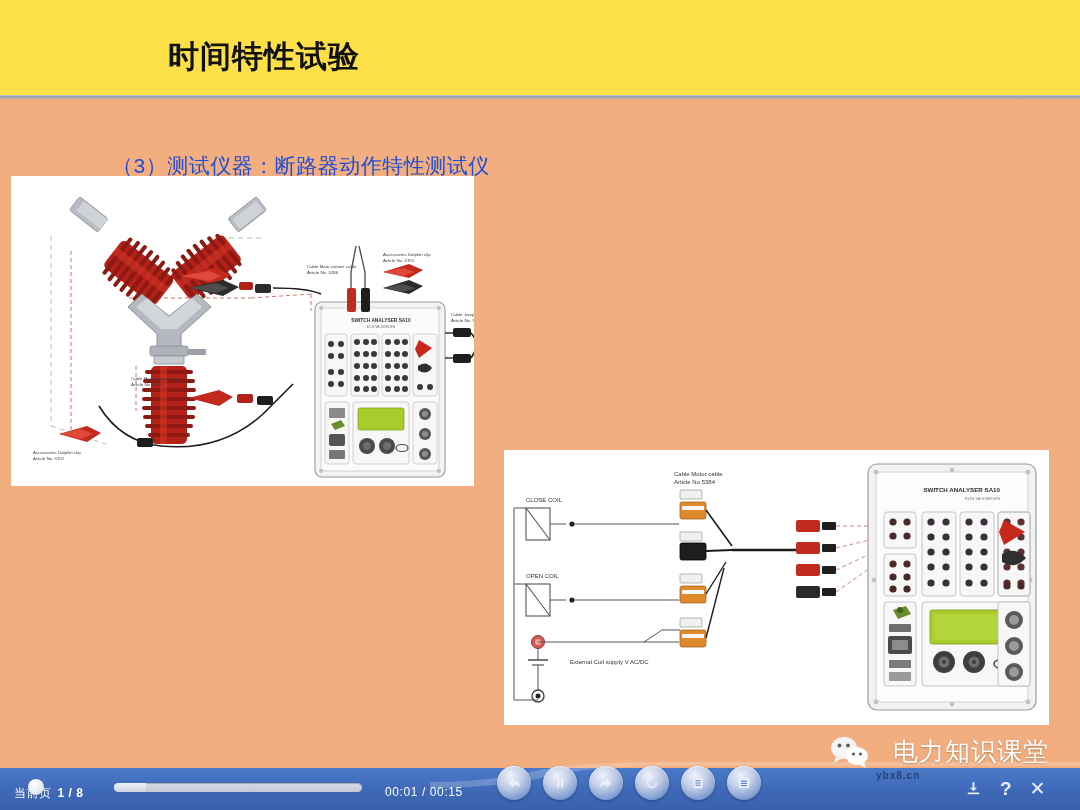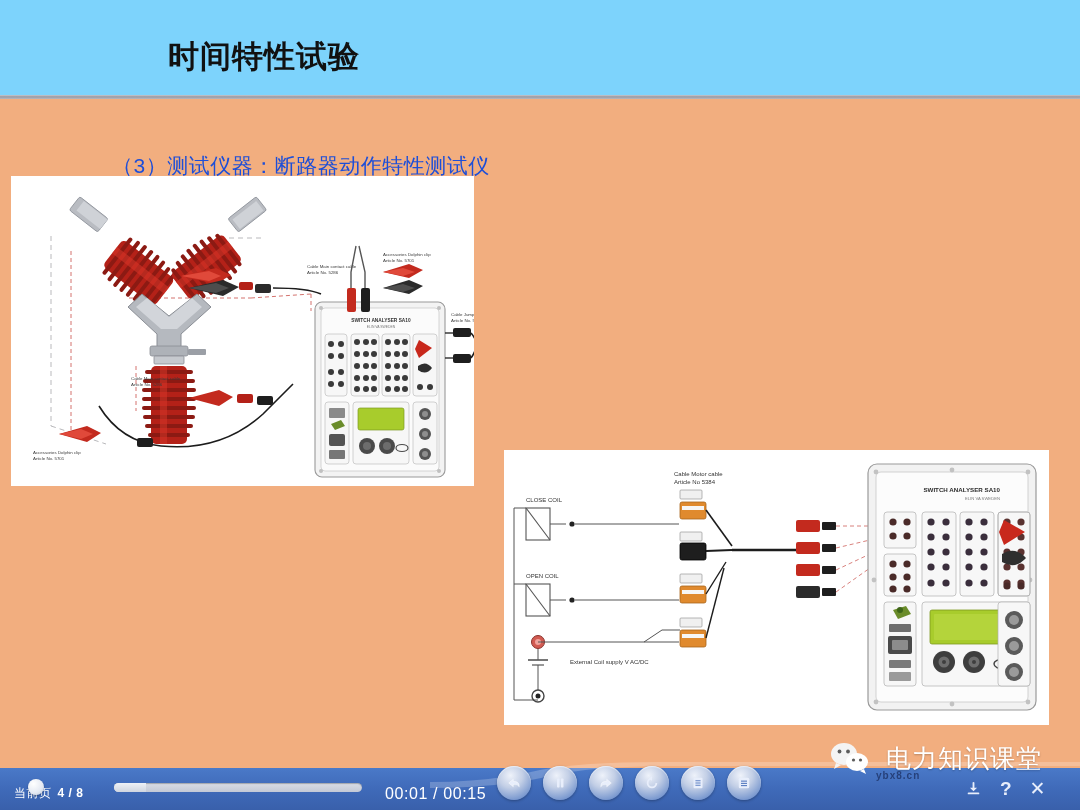--- a/index.html
+++ b/index.html
@@ -8,21 +8,21 @@
     font-family: "Liberation Sans", "DejaVu Sans", sans-serif;
     background: #f2ae7f;
     position: relative;
   }
 
   
   .slide-header {
     position: absolute;
     left: 0; top: 0;
     width: 1080px; height: 95px;
-    background: #7dd3fc;
+    background: #fde047;
   }
   .slide-title {
     position: absolute;
     left: 168px; top: 36px;
     font-size: 31px;
     font-weight: bold;
     color: #111111;
     letter-spacing: 1px;
     white-space: nowrap;
   }
@@ -104,21 +104,21 @@
     position: absolute;
     left: 28px; top: 779px;
     width: 16px; height: 16px;
     border-radius: 50%;
     background: radial-gradient(circle at 35% 30%, #ffffff 0%, #e4e9f2 60%, #bcc4d3 100%);
     box-shadow: 0 1px 2px rgba(0,0,0,0.35);
   }
   .time-display {
     position: absolute;
     left: 385px; top: 785px;
-    font-size: 16px;
+    font-size: 12px;
     color: #ffffff;
     letter-spacing: 0.6px;
     white-space: nowrap;
   }
 
   .ctrl-group {
     position: absolute;
     left: 497px; top: 766px;
     display: flex;
     gap: 12px;
@@ -135,22 +135,21 @@
     cursor: pointer;
   }
   .ctrl-btn svg { display: block; }
 
   
   .brand-block {
     position: absolute;
     left: 828px; top: 735px;
     width: 252px; height: 46px;
     display: flex;
-    align-items: center;
-    gap: 14px;
+    gap: 21px;
   }
   .brand-text {
     font-size: 25px;
     color: #ffffff;
     font-weight: normal;
     letter-spacing: 1px;
     white-space: nowrap;
     text-shadow: 0 1px 2px rgba(0,0,0,0.25);
   }
   .site-watermark {
@@ -627,21 +626,21 @@
 <div class="player-bar"></div>
 
 <div class="player-curve">
   <svg width="650" height="48" viewBox="0 0 650 48">
     <path d="M0 48 L0 30 Q70 30 120 14 Q170 0 260 0 L650 0 L650 48 Z" fill="#f2ae7f" opacity="0"></path>
     <path d="M0 20 Q60 20 110 8 Q150 0 230 0 L650 0 L650 4 L240 4 Q160 4 120 14 Q70 26 0 26 Z" fill="#ffffff" opacity="0.22"></path>
   </svg>
 </div>
 
 <div class="page-label">
-  <span>当前页</span><span class="page-num">4 / 8</span>
+  <span>当前页</span><span class="page-num">1 / 8</span>
 </div>
 
 <div class="seek-track">
   <div class="seek-fill" style="width: 13%;"></div>
 </div>
 <div class="seek-thumb"></div>
 
 <div class="time-display">00:01 / 00:15</div>
 
 <div class="ctrl-group">

